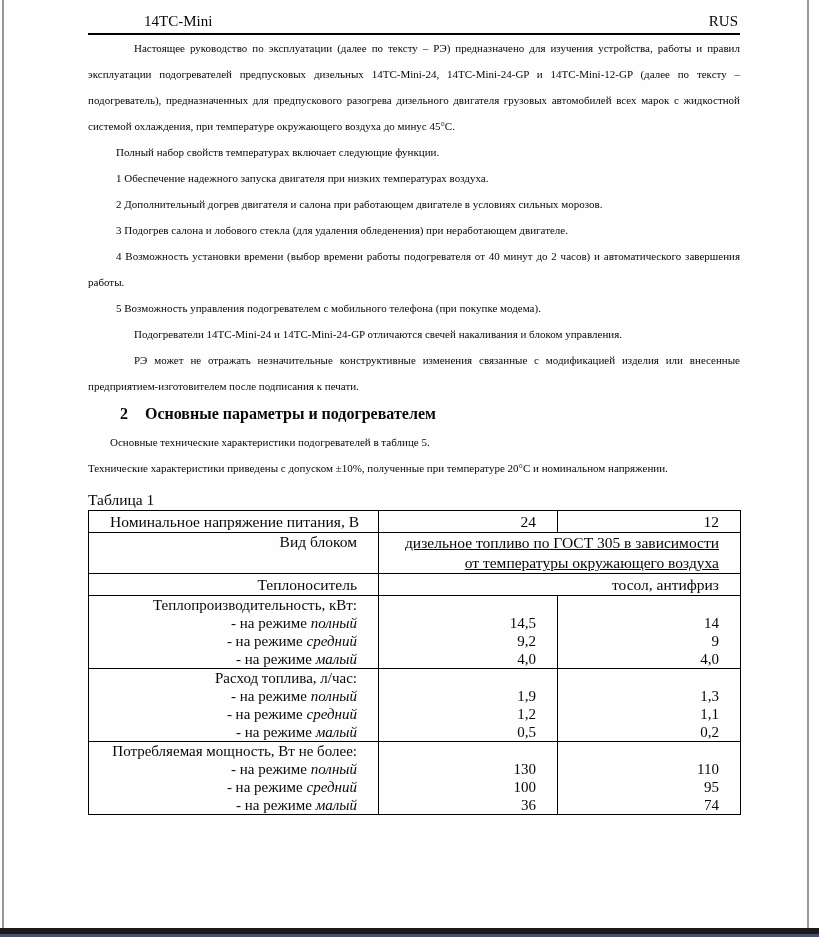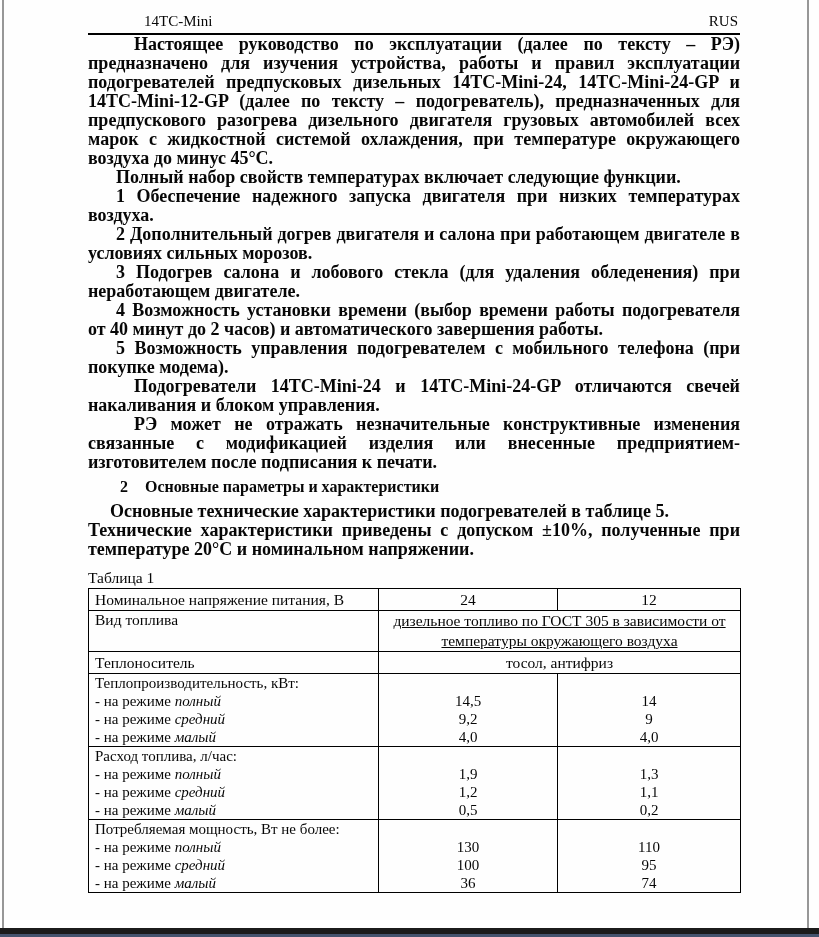--- a/index.html
+++ b/index.html
@@ -35,45 +35,45 @@
     font-size: 16px; font-weight: bold;
     line-height: 22px;
     margin: 0 0 9px 32px;
   }
   h1 { margin-top: 20px; }
   h2 { margin-top: 4px; margin-bottom: 4px; }
   .h-num { display: inline-block; margin-right: 17px; }
 
   p {
     margin: 0;
-    font-size: 18px;
-    line-height: 19px;
+    font-size: 11px;
+    line-height: 26px;
     text-align: justify;
-    font-weight: bold;
   }
   .indent-lg { text-indent: 46px; }
   .indent-md { text-indent: 28px; }
   .indent-sm { text-indent: 22px; }
 
   .table-caption {
     margin-top: 9px;
     font-size: 15.5px; line-height: 20.4px;
   }
 
   table.specs {
     border-collapse: collapse;
     width: 652px;
     table-layout: fixed;
   }
   table.specs td {
     border: 1px solid #000;
-    padding: 0 6px;
+    padding: 0 21px;
     font-size: 15.5px;
     vertical-align: top;
     overflow: hidden;
+    text-align: right;
   }
   td.single { height: 21px; line-height: 21px; white-space: nowrap; }
   td.center { text-align: center; }
   td.vmid   { vertical-align: middle; }
   td.fuel-val { line-height: 20px; height: 40px; text-align: center; vertical-align: middle; padding: 0 14px; text-decoration: underline; }
   .gl { height: 18px; line-height: 18px; font-size: 15px; white-space: nowrap; }
 </style>
 </head>
 <body>
 
@@ -92,41 +92,41 @@
     <p class="indent-lg">Настоящее руководство по эксплуатации (далее по тексту – РЭ) предназначено для изучения устройства, работы и правил эксплуатации подогревателей предпусковых дизельных 14TC-Mini-24, 14TC-Mini-24-GP и 14TC-Mini-12-GP (далее по тексту – подогреватель), предназначенных для предпускового разогрева дизельного двигателя грузовых автомобилей всех марок с жидкостной системой охлаждения, при температуре окружающего воздуха до минус 45°С.</p>
     <p class="indent-md">Полный набор свойств температурах включает следующие функции.</p>
     <p class="indent-md">1 Обеспечение надежного запуска двигателя при низких температурах воздуха.</p>
     <p class="indent-md">2 Дополнительный догрев двигателя и салона при работающем двигателе в условиях сильных морозов.</p>
     <p class="indent-md">3 Подогрев салона и лобового стекла (для удаления обледенения) при неработающем двигателе.</p>
     <p class="indent-md">4 Возможность установки времени (выбор времени работы подогревателя от 40 минут до 2 часов) и автоматического завершения работы.</p>
     <p class="indent-md">5 Возможность управления подогревателем с мобильного телефона (при покупке модема).</p>
     <p class="indent-lg">Подогреватели 14TC-Mini-24 и 14TC-Mini-24-GP отличаются свечей накаливания и блоком управления.</p>
     <p class="indent-lg">РЭ может не отражать незначительные конструктивные изменения связанные с модификацией изделия или внесенные предприятием-изготовителем после подписания к печати.</p>
 
-    <h2><span class="h-num">2</span><span>Основные параметры и характеристики</span></h2>
+    <h2><span class="h-num">2</span><span>Основные параметры и подогревателем</span></h2>
 
     <p class="indent-sm">Основные технические характеристики подогревателей в таблице 5.</p>
     <p>Технические характеристики приведены с допуском ±10%, полученные при температуре 20°С и номинальном напряжении.</p>
 
     <div class="table-caption">Таблица 1</div>
 
     <table class="specs">
       <colgroup>
         <col style="width:290px">
         <col style="width:179px">
         <col style="width:183px">
       </colgroup>
       <tbody>
         <tr>
           <td class="single">Номинальное напряжение питания, В</td>
           <td class="single center">24</td>
           <td class="single center">12</td>
         </tr>
         <tr>
-          <td class="vmid">Вид топлива</td>
+          <td class="vmid">Вид блоком</td>
           <td class="fuel-val" colspan="2">дизельное топливо по ГОСТ 305 в зависимости от температуры окружающего воздуха</td>
         </tr>
         <tr>
           <td class="single">Теплоноситель</td>
           <td class="single center" colspan="2">тосол, антифриз</td>
         </tr>
 
         <tr>
           <td>
             <div class="gl">Теплопроизводительность, кВт:</div>

